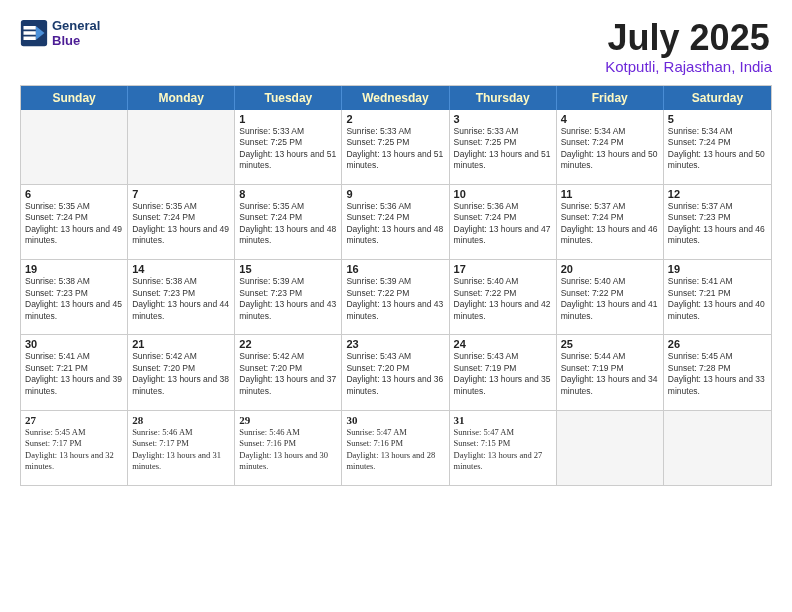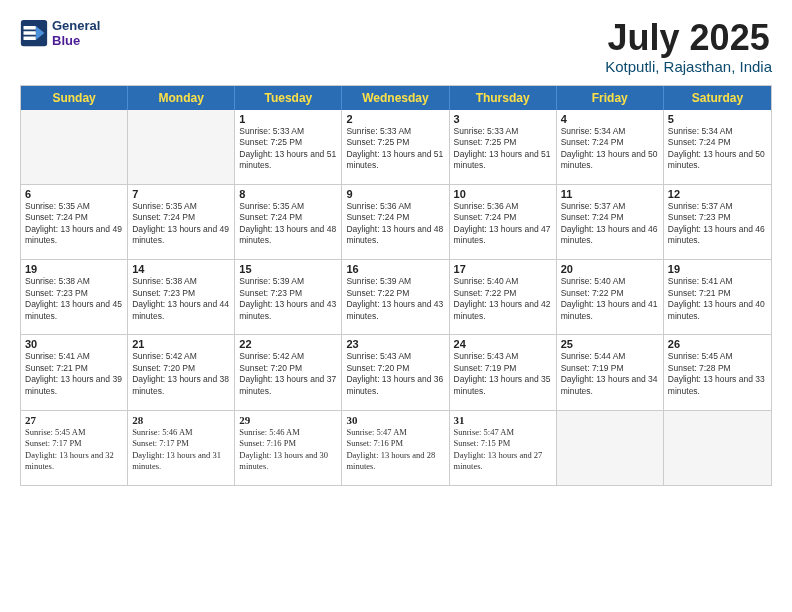--- a/index.html
+++ b/index.html
@@ -36,35 +36,35 @@
       text-align: center;
     }
     .main-title {
       font-size: 36px;
       font-weight: bold;
       color: #222;
       line-height: 1.1;
     }
     .subtitle {
       font-size: 15px;
-      color: #0c4a6e;
+      color: #6d28d9;
     }
     .calendar {
       flex: 1;
       display: flex;
       flex-direction: column;
       border: 1px solid #ccc;
     }
     .cal-header-row {
       display: grid;
       grid-template-columns: repeat(7, 1fr);
       background: #2a6db5;
     }
     .cal-header-cell {
-      color: #fde047;
+      color: #fef9c3;
       font-size: 12px;
       font-weight: bold;
       text-align: center;
       padding: 5px 2px;
       border-right: 1px solid #4a8dd5;
     }
     .cal-header-cell:last-child { border-right: none; }
     .cal-body {
       display: flex;
       flex-direction: column;

